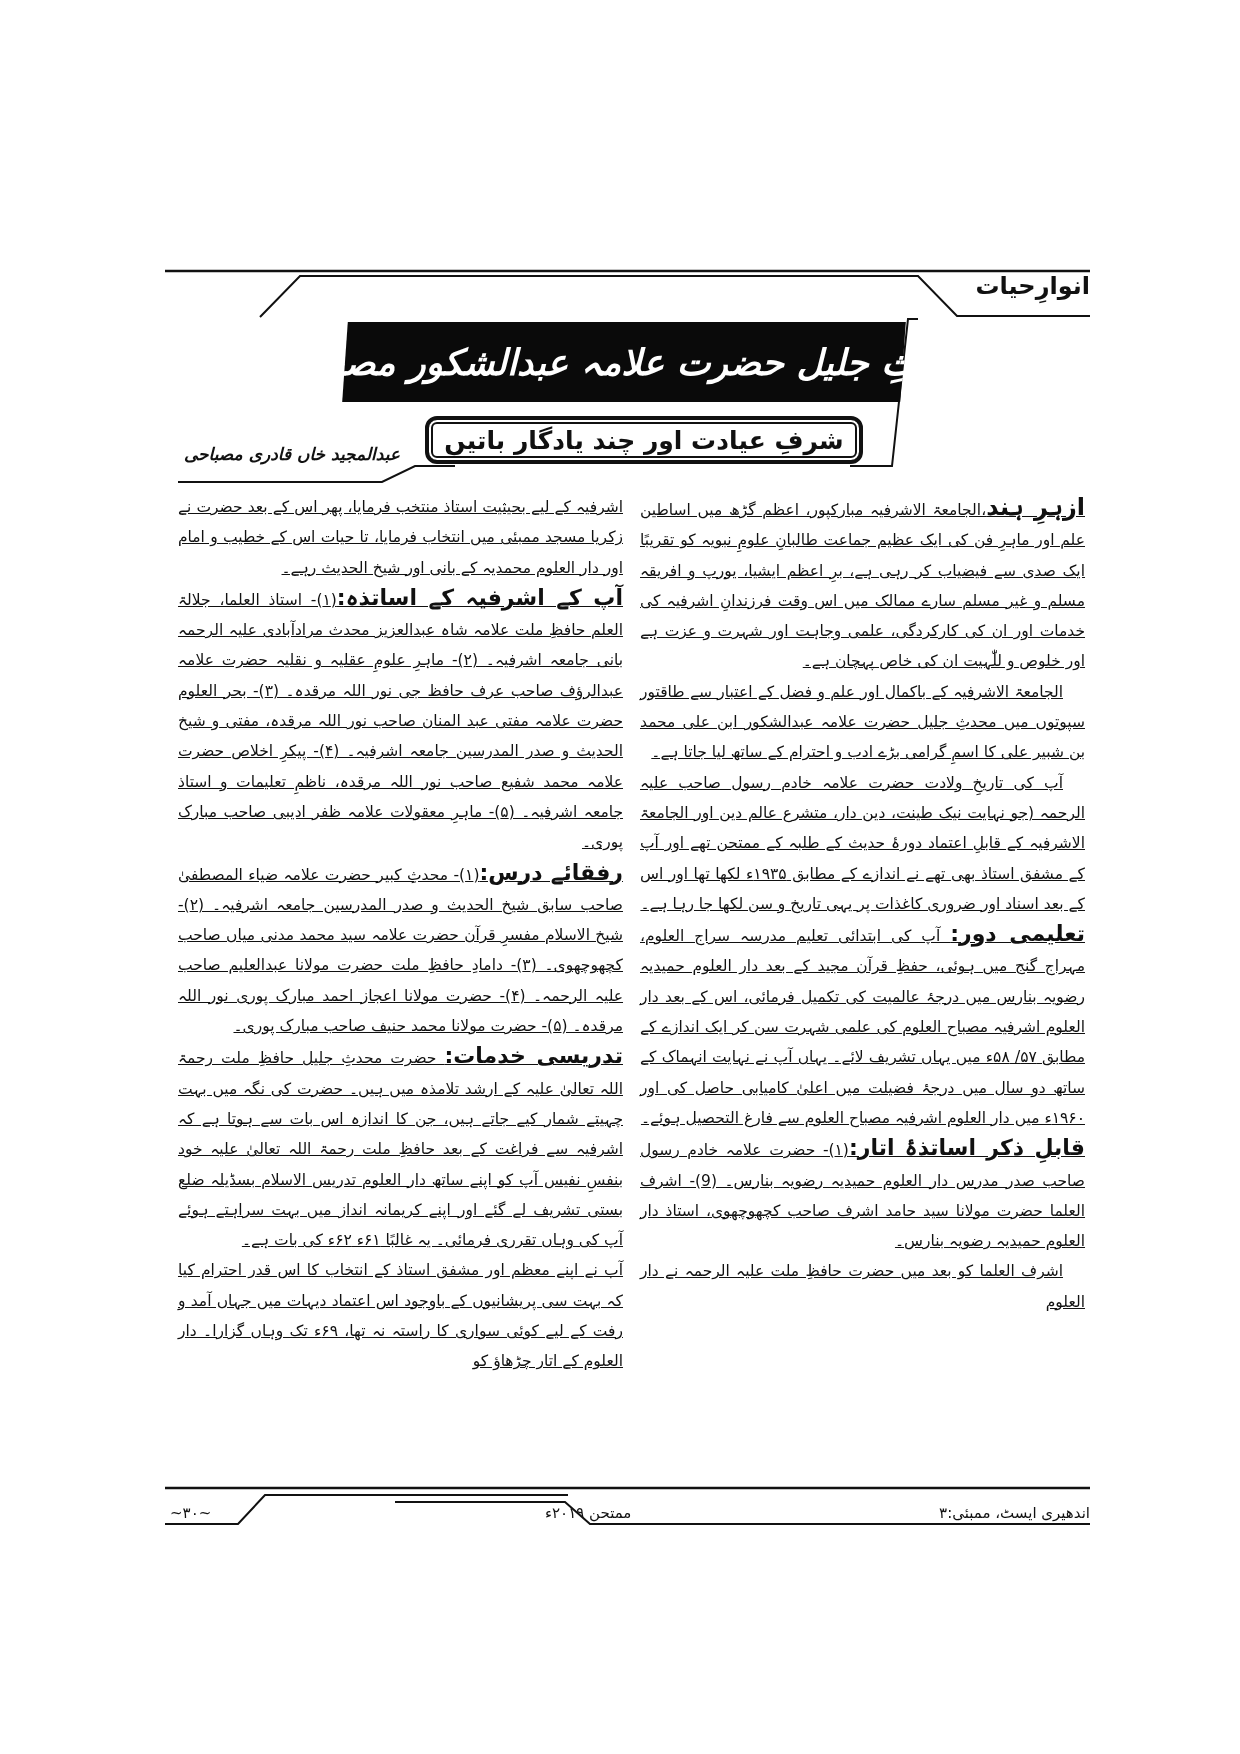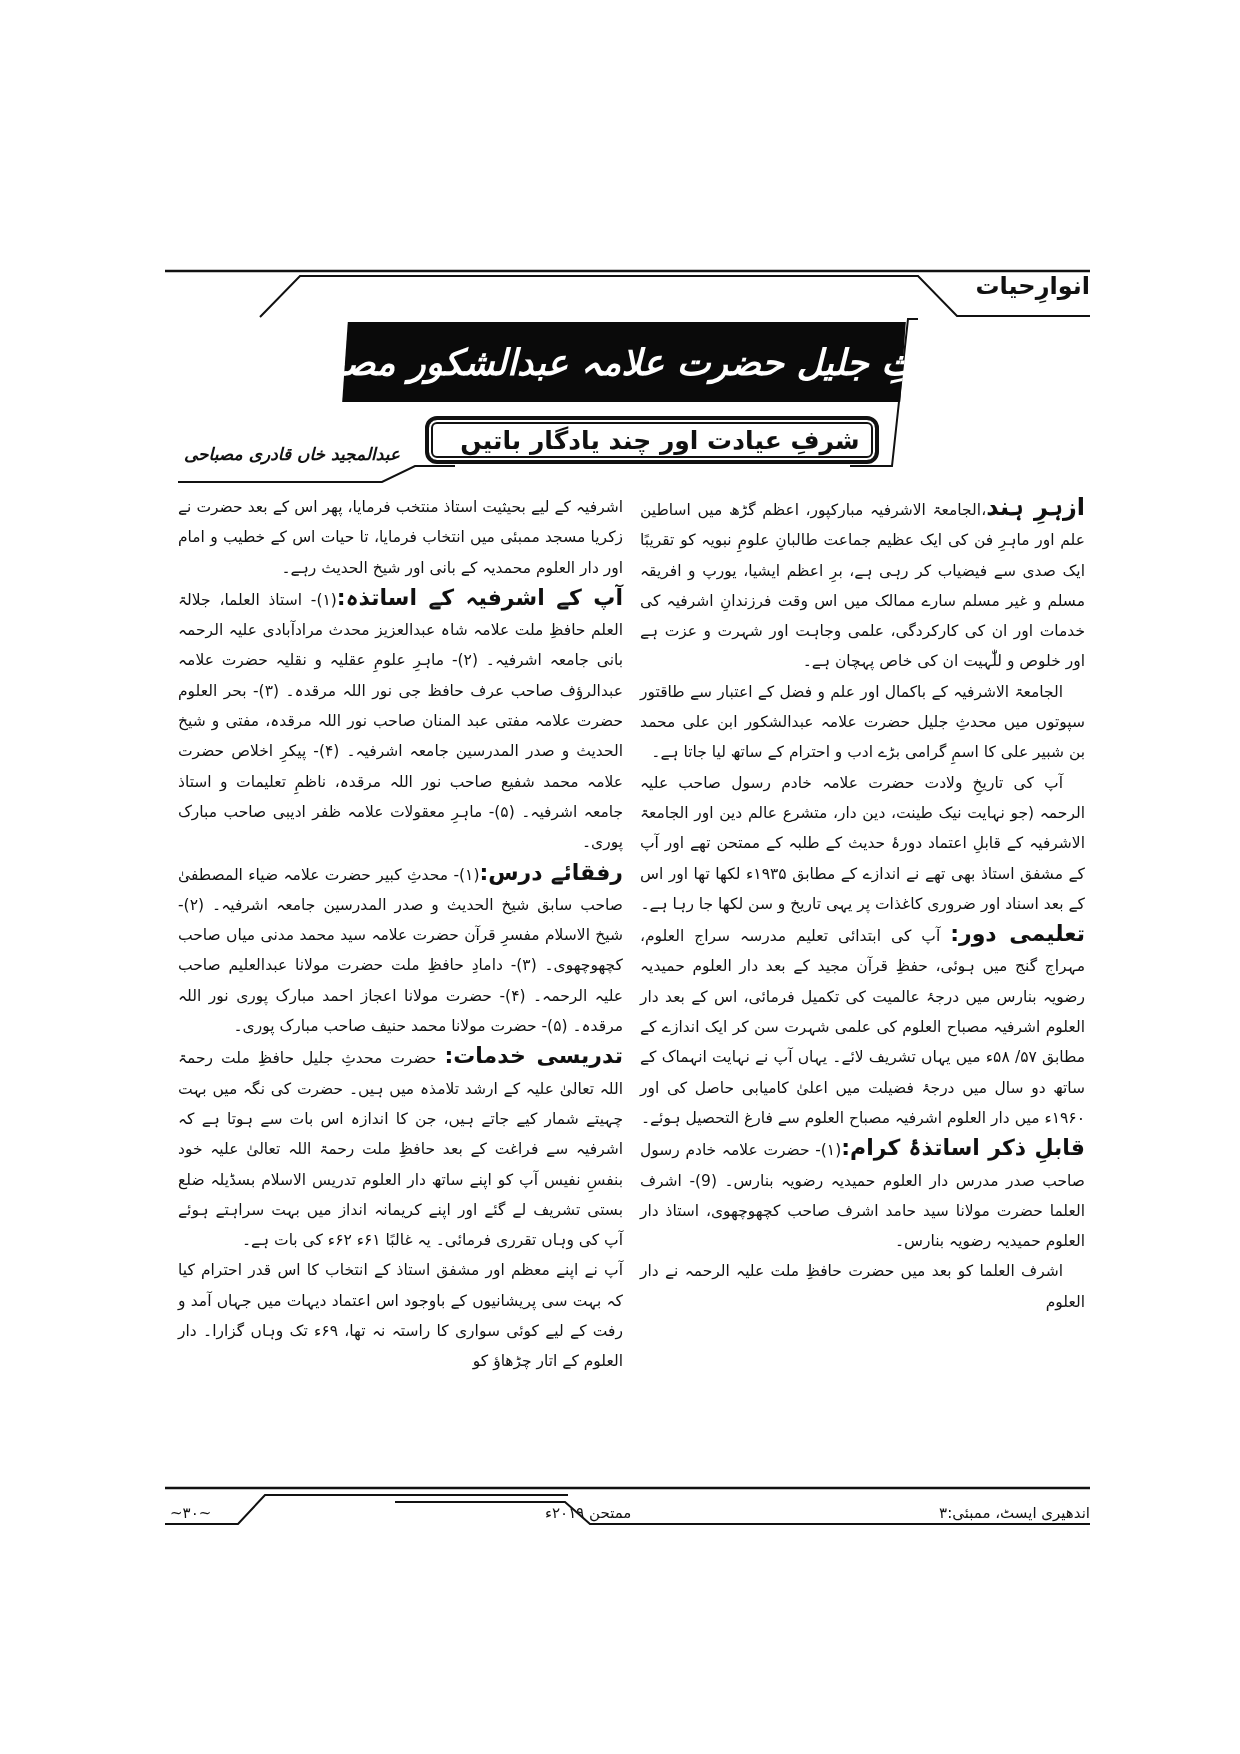--- a/index.html
+++ b/index.html
@@ -5,26 +5,26 @@
     html, body { margin: 0; padding: 0; background: #ffffff; }
     body { width: 1240px; height: 1754px; position: relative; overflow: hidden; font-family: "DejaVu Sans", sans-serif; color: #111; }
     .page { position: absolute; left: 0; top: 4px; width: 1240px; height: 1754px; }
     svg.frame { position: absolute; left: 0; top: 0; width: 1240px; height: 1754px; pointer-events: none; }
 
     .section-name { position: absolute; left: 930px; top: 268px; width: 160px; text-align: right; direction: rtl; font-family: "DejaVu Sans", sans-serif; font-weight: bold; font-size: 24px; }
 
     .title-banner { position: absolute; left: 345px; top: 318px; width: 558px; height: 80px; background: #0a0a0a; color: #fff; transform: skewX(-4deg); display: flex; align-items: center; justify-content: center; }
     .title-banner span { transform: skewX(4deg); direction: rtl; font-family: "DejaVu Serif", serif; font-size: 36px; font-style: italic; font-weight: bold; white-space: nowrap; }
 
-    .subtitle-box { position: absolute; left: 425px; top: 412px; width: 430px; height: 40px; border: 4px solid #111; border-radius: 12px; background: #fff; display: flex; align-items: center; justify-content: center; box-shadow: inset 0 0 0 2px #fff, inset 0 0 0 4px #111; padding-left: 16px; }
+    .subtitle-box { position: absolute; left: 425px; top: 412px; width: 430px; height: 40px; border: 4px solid #111; border-radius: 12px; background: #fff; display: flex; align-items: center; justify-content: center; box-shadow: inset 0 0 0 2px #fff, inset 0 0 0 4px #111; }
     .subtitle-box span { direction: rtl; font-family: "DejaVu Sans", sans-serif; font-weight: bold; font-size: 25px; white-space: nowrap; }
 
     .author { position: absolute; left: 180px; top: 440px; width: 220px; text-align: right; direction: rtl; font-family: "DejaVu Serif", serif; font-style: italic; font-weight: bold; font-size: 17px; }
 
-    .col { position: absolute; top: 488px; width: 445px; direction: rtl; text-align: justify; text-align-last: right; font-family: "DejaVu Sans", sans-serif; font-size: 15.5px; line-height: 30.3px; }
+    .col { position: absolute; top: 488px; width: 445px; direction: rtl; text-align: justify; text-align-last: right; font-family: "DejaVu Sans", sans-serif; font-size: 15.5px; line-height: 30.3px; text-decoration: underline; }
     .col-right { left: 640px; }
     .col-left  { left: 178px; }
     .col p { margin: 0; }
     .col p.indent { text-indent: 22px; }
     .col .lead { font-weight: bold; font-size: 22px; }
     .col .lead-big { font-weight: bold; font-size: 24px; }
 
     .footer-text { position: absolute; top: 1500px; direction: rtl; font-family: "DejaVu Sans", sans-serif; font-size: 15px; white-space: nowrap; }
     .footer-address { right: 150px; }
     .footer-date { left: 545px; }
@@ -61,21 +61,21 @@
     <span>شرفِ عیادت اور چند یادگار باتیں</span>
   </div>
 
   <div class="author">عبدالمجید خاں قادری مصباحی</div>
 
   <div class="col col-right">
     <p><span class="lead-big">ازہرِ ہند</span><span>،الجامعۃ الاشرفیہ مبارکپور، اعظم گڑھ میں اساطین علم اور ماہرِ فن کی ایک عظیم جماعت طالبانِ علومِ نبویہ کو تقریبًا ایک صدی سے فیضیاب کر رہی ہے، برِ اعظم ایشیا، یورپ و افریقہ مسلم و غیر مسلم سارے ممالک میں اس وقت فرزندانِ اشرفیہ کی خدمات اور ان کی کارکردگی، علمی وجاہت اور شہرت و عزت ہے اور خلوص و للّٰہیت ان کی خاص پہچان ہے۔</span></p>
     <p class="indent"><span>الجامعۃ الاشرفیہ کے باکمال اور علم و فضل کے اعتبار سے طاقتور سپوتوں میں محدثِ جلیل حضرت علامہ عبدالشکور ابن علی محمد بن شبیر علی کا اسمِ گرامی بڑے ادب و احترام کے ساتھ لیا جاتا ہے۔</span></p>
     <p class="indent"><span>آپ کی تاریخِ ولادت حضرت علامہ خادم رسول صاحب علیہ الرحمہ (جو نہایت نیک طینت، دین دار، متشرع عالم دین اور الجامعۃ الاشرفیہ کے قابلِ اعتماد دورۂ حدیث کے طلبہ کے ممتحن تھے اور آپ کے مشفق استاذ بھی تھے نے اندازے کے مطابق ۱۹۳۵ء لکھا تھا اور اس کے بعد اسناد اور ضروری کاغذات پر یہی تاریخ و سن لکھا جا رہا ہے۔</span></p>
     <p><span class="lead">تعلیمی دور:</span><span> آپ کی ابتدائی تعلیم مدرسہ سراج العلوم، مہراج گنج میں ہوئی، حفظِ قرآن مجید کے بعد دار العلوم حمیدیہ رضویہ بنارس میں درجۂ عالمیت کی تکمیل فرمائی، اس کے بعد دار العلوم اشرفیہ مصباح العلوم کی علمی شہرت سن کر ایک اندازے کے مطابق ۵۷/ ۵۸ء میں یہاں تشریف لائے۔ یہاں آپ نے نہایت انہماک کے ساتھ دو سال میں درجۂ فضیلت میں اعلیٰ کامیابی حاصل کی اور ۱۹۶۰ء میں دار العلوم اشرفیہ مصباح العلوم سے فارغ التحصیل ہوئے۔</span></p>
-    <p><span class="lead">قابلِ ذکر اساتذۂ کرام:</span><span>(۱)- حضرت علامہ خادم رسول صاحب صدر مدرس دار العلوم حمیدیہ رضویہ بنارس۔ (9)- اشرف العلما حضرت مولانا سید حامد اشرف صاحب کچھوچھوی، استاذ دار العلوم حمیدیہ رضویہ بنارس۔</span></p>
+    <p><span class="lead">قابلِ ذکر اساتذۂ اتار:</span><span>(۱)- حضرت علامہ خادم رسول صاحب صدر مدرس دار العلوم حمیدیہ رضویہ بنارس۔ (9)- اشرف العلما حضرت مولانا سید حامد اشرف صاحب کچھوچھوی، استاذ دار العلوم حمیدیہ رضویہ بنارس۔</span></p>
     <p class="indent"><span>اشرف العلما کو بعد میں حضرت حافظِ ملت علیہ الرحمہ نے دار العلوم</span></p>
   </div>
 
   <div class="col col-left">
     <p><span>اشرفیہ کے لیے بحیثیت استاذ منتخب فرمایا، پھر اس کے بعد حضرت نے زکریا مسجد ممبئی میں انتخاب فرمایا، تا حیات اس کے خطیب و امام اور دار العلوم محمدیہ کے بانی اور شیخ الحدیث رہے۔</span></p>
     <p><span class="lead">آپ کے اشرفیہ کے اساتذہ:</span><span>(۱)- استاذ العلما، جلالۃ العلم حافظِ ملت علامہ شاہ عبدالعزیز محدث مرادآبادی علیہ الرحمہ بانی جامعہ اشرفیہ۔ (۲)- ماہرِ علومِ عقلیہ و نقلیہ حضرت علامہ عبدالرؤف صاحب عرف حافظ جی نور اللہ مرقدہ۔ (۳)- بحر العلوم حضرت علامہ مفتی عبد المنان صاحب نور اللہ مرقدہ، مفتی و شیخ الحدیث و صدر المدرسین جامعہ اشرفیہ۔ (۴)- پیکرِ اخلاص حضرت علامہ محمد شفیع صاحب نور اللہ مرقدہ، ناظمِ تعلیمات و استاذ جامعہ اشرفیہ۔ (۵)- ماہرِ معقولات علامہ ظفر ادیبی صاحب مبارک پوری۔</span></p>
     <p><span class="lead">رفقائے درس:</span><span>(۱)- محدثِ کبیر حضرت علامہ ضیاء المصطفیٰ صاحب سابق شیخ الحدیث و صدر المدرسین جامعہ اشرفیہ۔ (۲)- شیخ الاسلام مفسرِ قرآن حضرت علامہ سید محمد مدنی میاں صاحب کچھوچھوی۔ (۳)- دامادِ حافظِ ملت حضرت مولانا عبدالعلیم صاحب علیہ الرحمہ۔ (۴)- حضرت مولانا اعجاز احمد مبارک پوری نور اللہ مرقدہ۔ (۵)- حضرت مولانا محمد حنیف صاحب مبارک پوری۔</span></p>
     <p><span class="lead">تدریسی خدمات:</span><span> حضرت محدثِ جلیل حافظِ ملت رحمۃ اللہ تعالیٰ علیہ کے ارشد تلامذہ میں ہیں۔ حضرت کی نگہ میں بہت چہیتے شمار کیے جاتے ہیں، جن کا اندازہ اس بات سے ہوتا ہے کہ اشرفیہ سے فراغت کے بعد حافظِ ملت رحمۃ اللہ تعالیٰ علیہ خود بنفسِ نفیس آپ کو اپنے ساتھ دار العلوم تدریس الاسلام بسڈیلہ ضلع بستی تشریف لے گئے اور اپنے کریمانہ انداز میں بہت سراہتے ہوئے آپ کی وہاں تقرری فرمائی۔ یہ غالبًا ۶۱ء ۶۲ء کی بات ہے۔</span></p>
     <p><span>آپ نے اپنے معظم اور مشفق استاذ کے انتخاب کا اس قدر احترام کیا کہ بہت سی پریشانیوں کے باوجود اس اعتماد دیہات میں جہاں آمد و رفت کے لیے کوئی سواری کا راستہ نہ تھا، ۶۹ء تک وہاں گزارا۔ دار العلوم کے اتار چڑھاؤ کو</span></p>
   </div>

